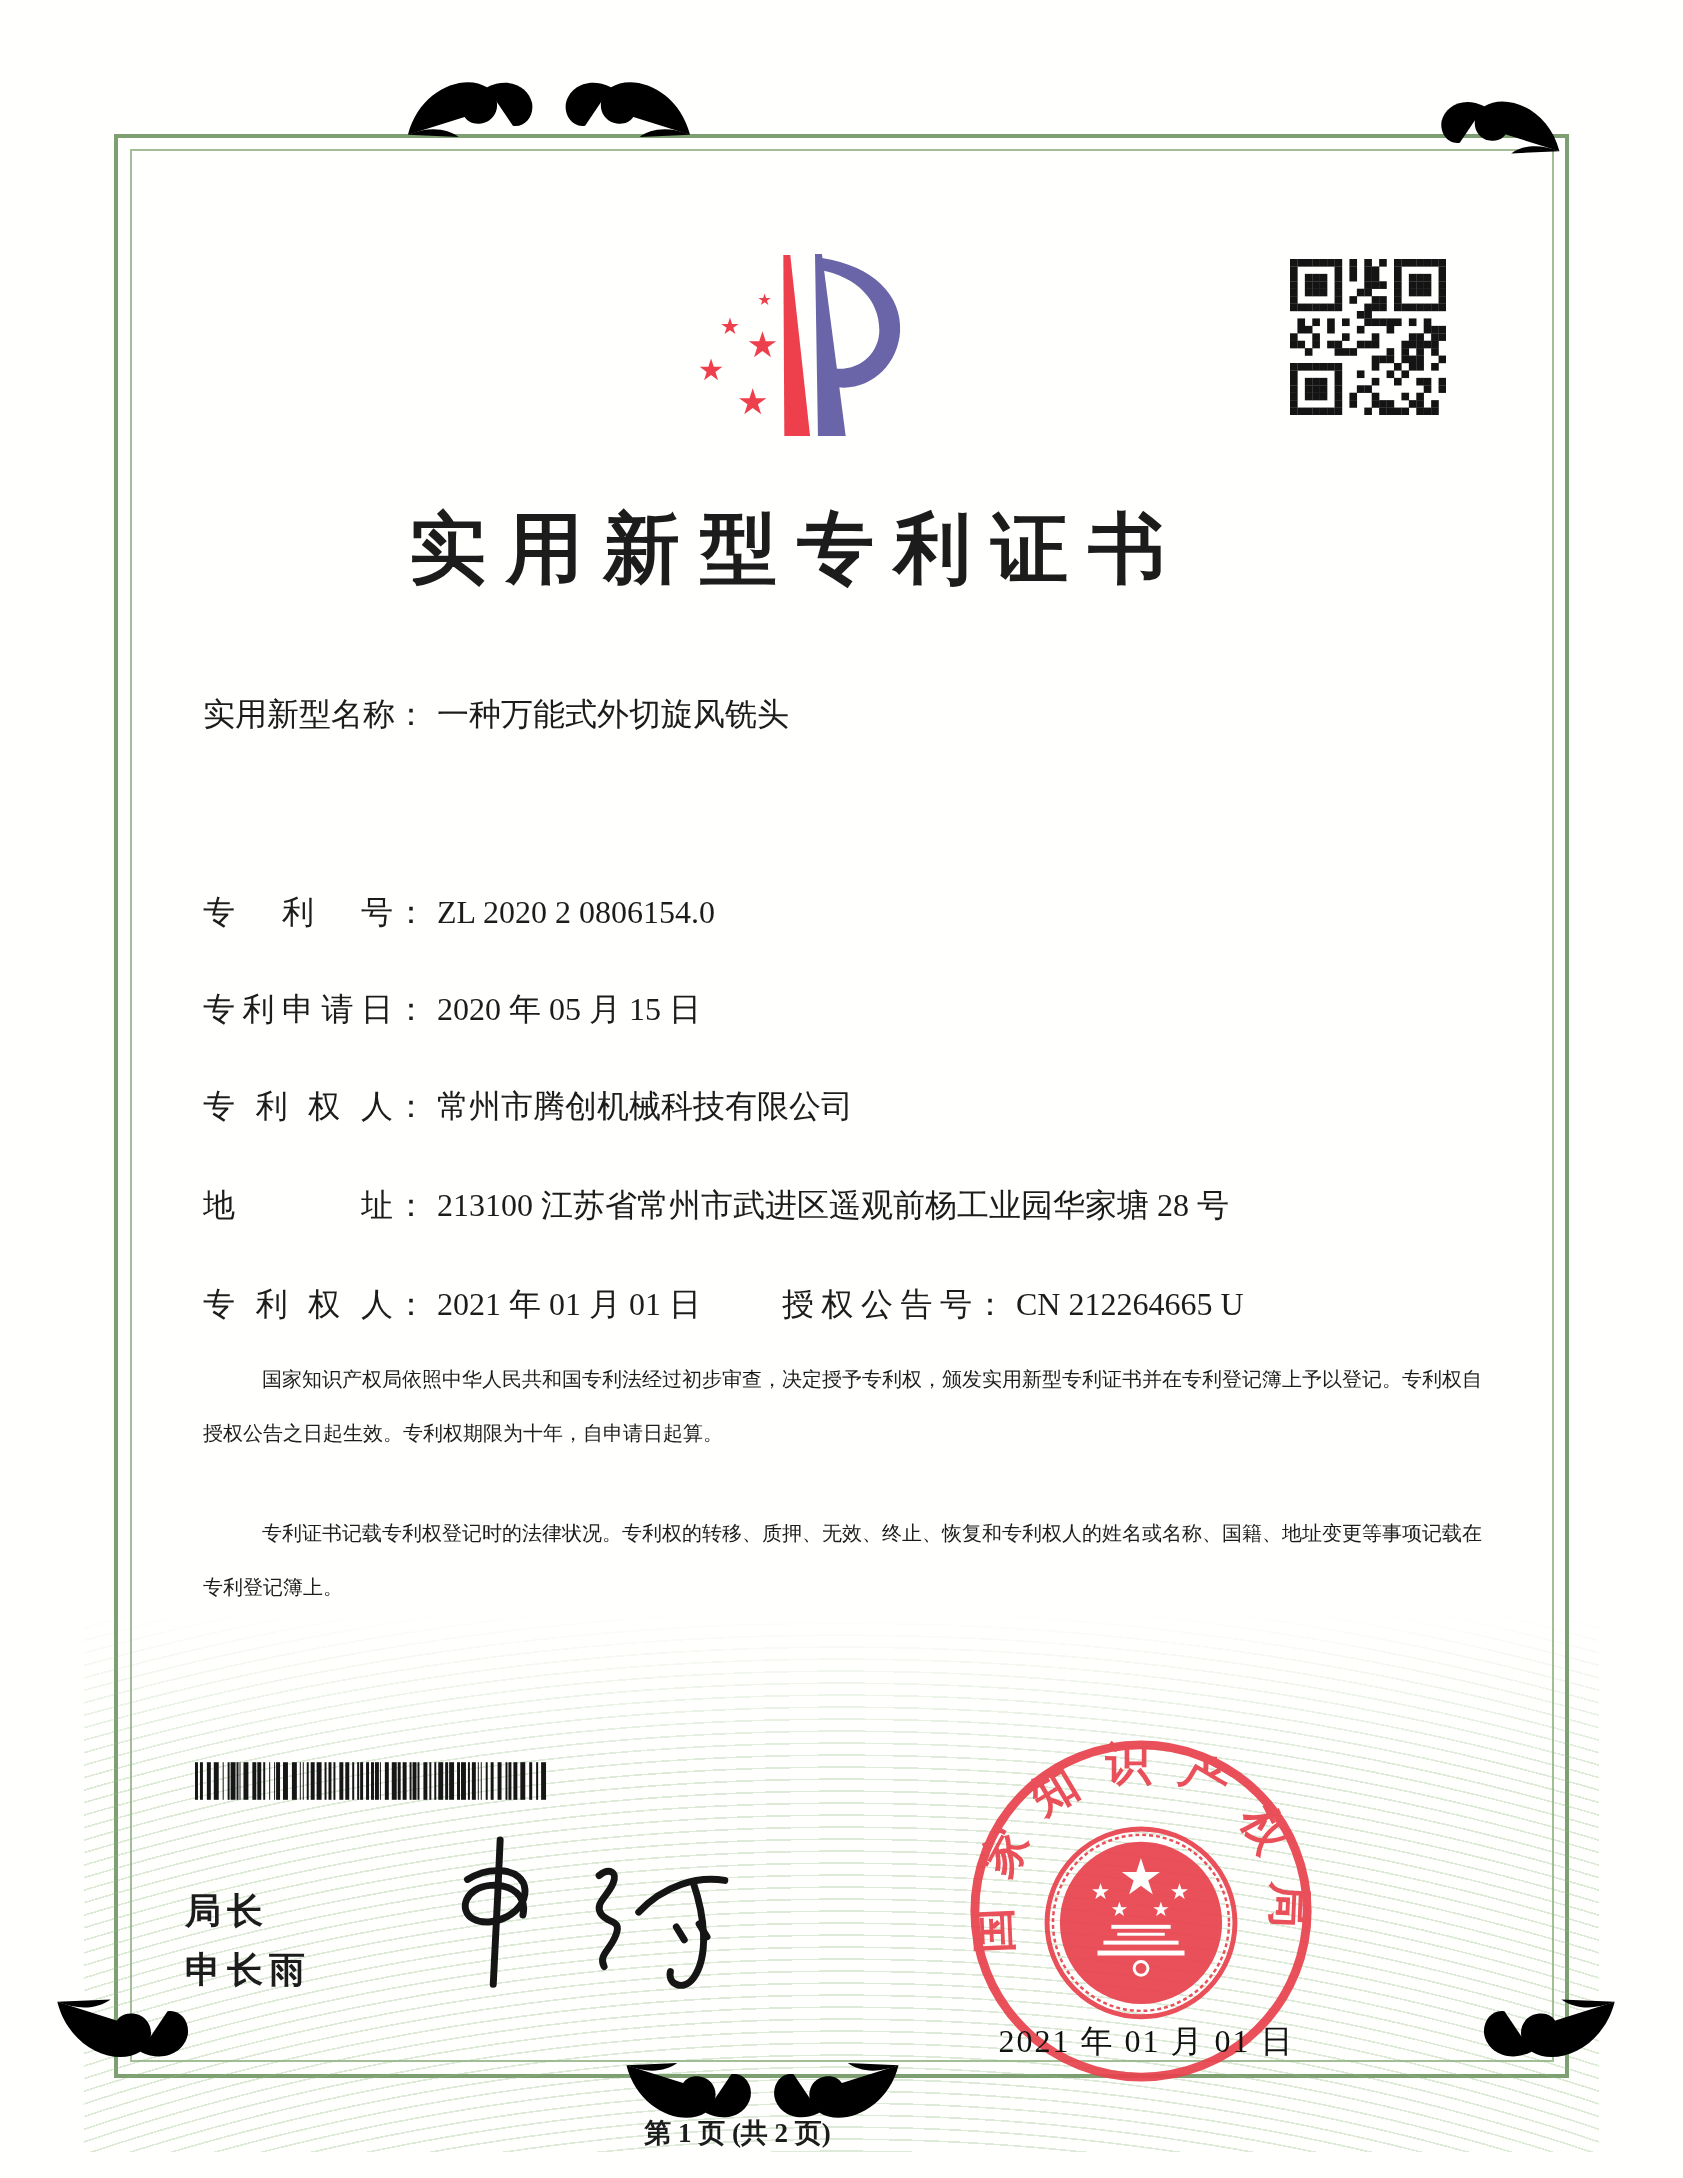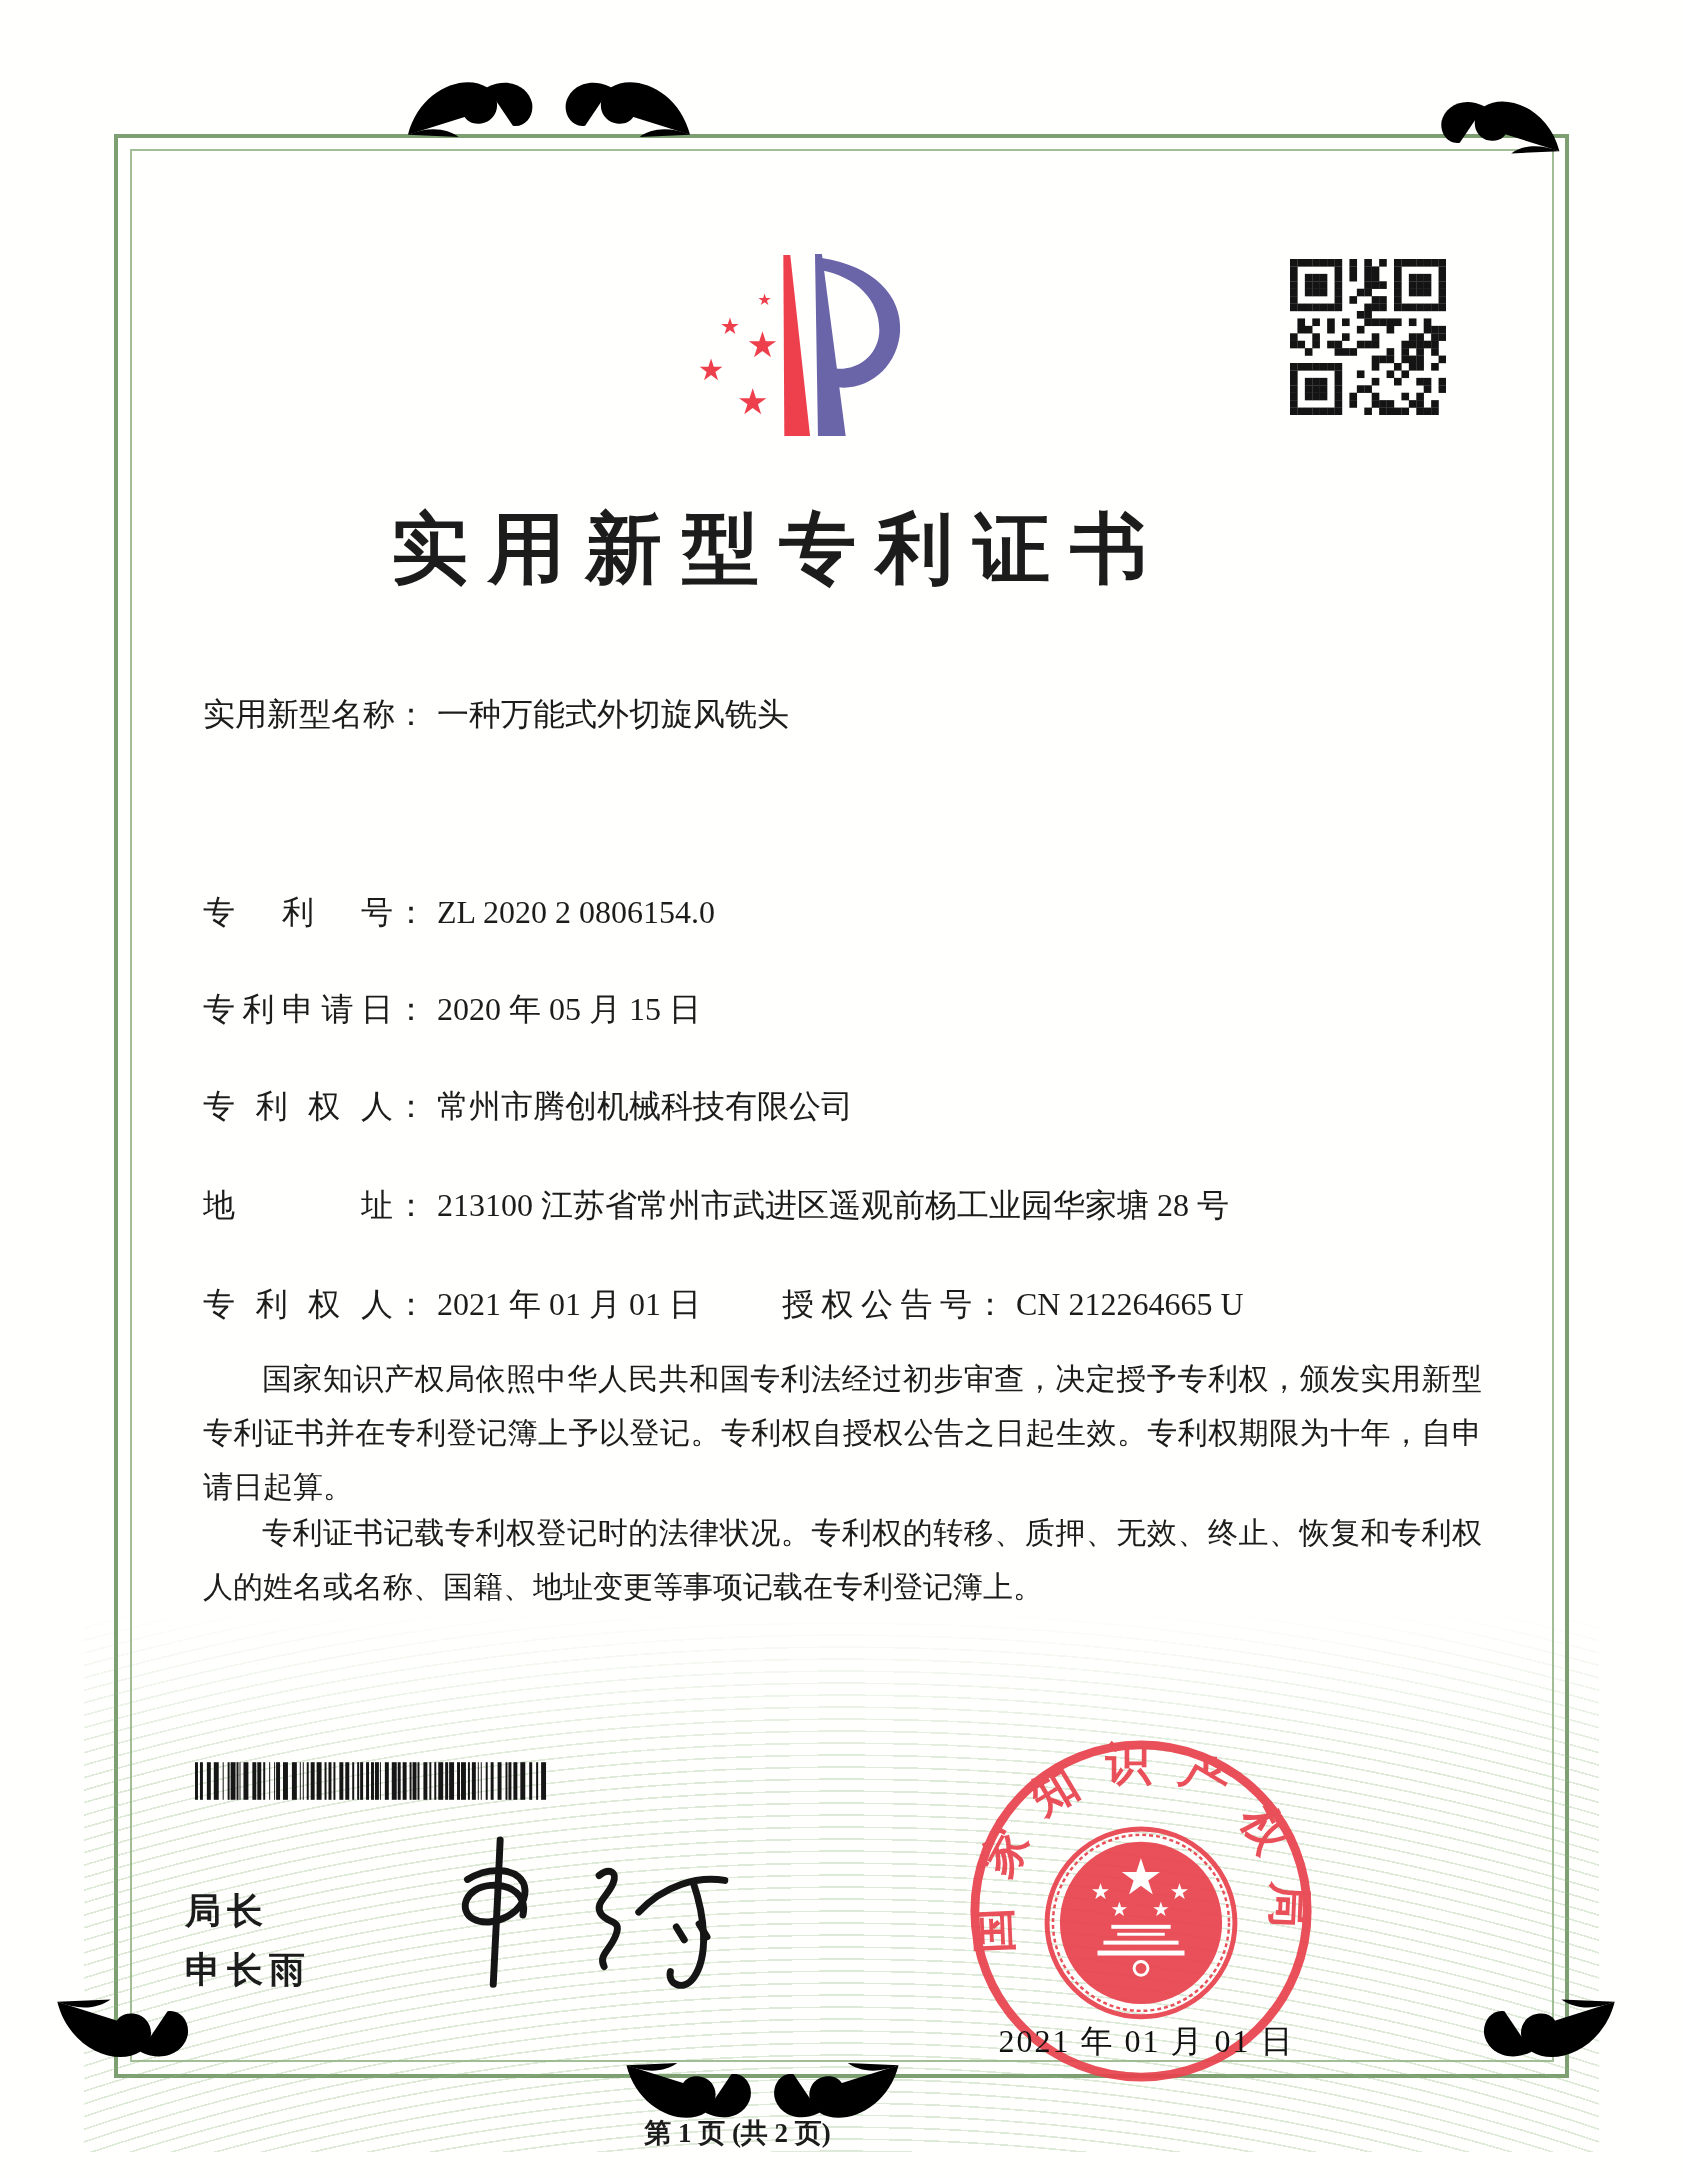--- a/index.html
+++ b/index.html
@@ -14,27 +14,27 @@
   .border-inner{position:absolute;left:130px;top:149px;width:1420px;height:1909px;
     border:2px solid var(--border-green-light);}
   
   .waves{position:absolute;left:84px;top:1612px;width:1515px;height:540px;z-index:1;
     background:repeating-radial-gradient(circle at 50% 520%,
       rgba(140,185,130,0.30) 0 1.6px, transparent 1.6px 12px);
     -webkit-mask-image:linear-gradient(180deg,transparent,black 30%);
     mask-image:linear-gradient(180deg,transparent,black 30%);}
   
   .cert-no{position:absolute;left:163px;top:250px;font-size:31px;letter-spacing:3px;}
-  .title{position:absolute;left:371px;top:498px;width:812px;text-align:left;
+  .title{position:absolute;left:371px;top:498px;width:812px;text-align:center;
     font-size:77px;font-weight:bold;letter-spacing:20px;padding-left:20px;}
   .field-row{position:absolute;left:203px;white-space:nowrap;font-size:32px;z-index:2;}
   .f-label{display:inline-block;width:190px;text-align:justify;text-align-last:justify;}
   .f-colon{display:inline-block;margin:0 10px 0 2px;}
   .pair2{position:absolute;left:579px;top:0;white-space:nowrap;}
-  .para{position:absolute;left:203px;width:1279px;font-size:30px;line-height:54px;
+  .para{position:absolute;left:203px;width:1279px;font-size:20px;line-height:54px;
     text-align:justify;text-indent:59px;z-index:2;}
   .director{position:absolute;left:185px;font-size:36px;font-weight:600;z-index:2;
     font-family:"Liberation Sans","DejaVu Sans",sans-serif;letter-spacing:6px;}
   .seal-date{position:absolute;left:978px;top:2020px;width:337px;text-align:center;
     font-size:32px;color:#111;z-index:4;letter-spacing:2px;}
   .footer{position:absolute;left:579px;top:2115px;width:317px;text-align:center;
     font-size:27px;z-index:4;font-weight:bold;}
   
   .logo-svg{position:absolute;left:624px;top:244px;width:287px;height:198px;z-index:2;}
   .qr-svg{position:absolute;left:1290px;top:259px;width:156px;height:156px;z-index:2;}

